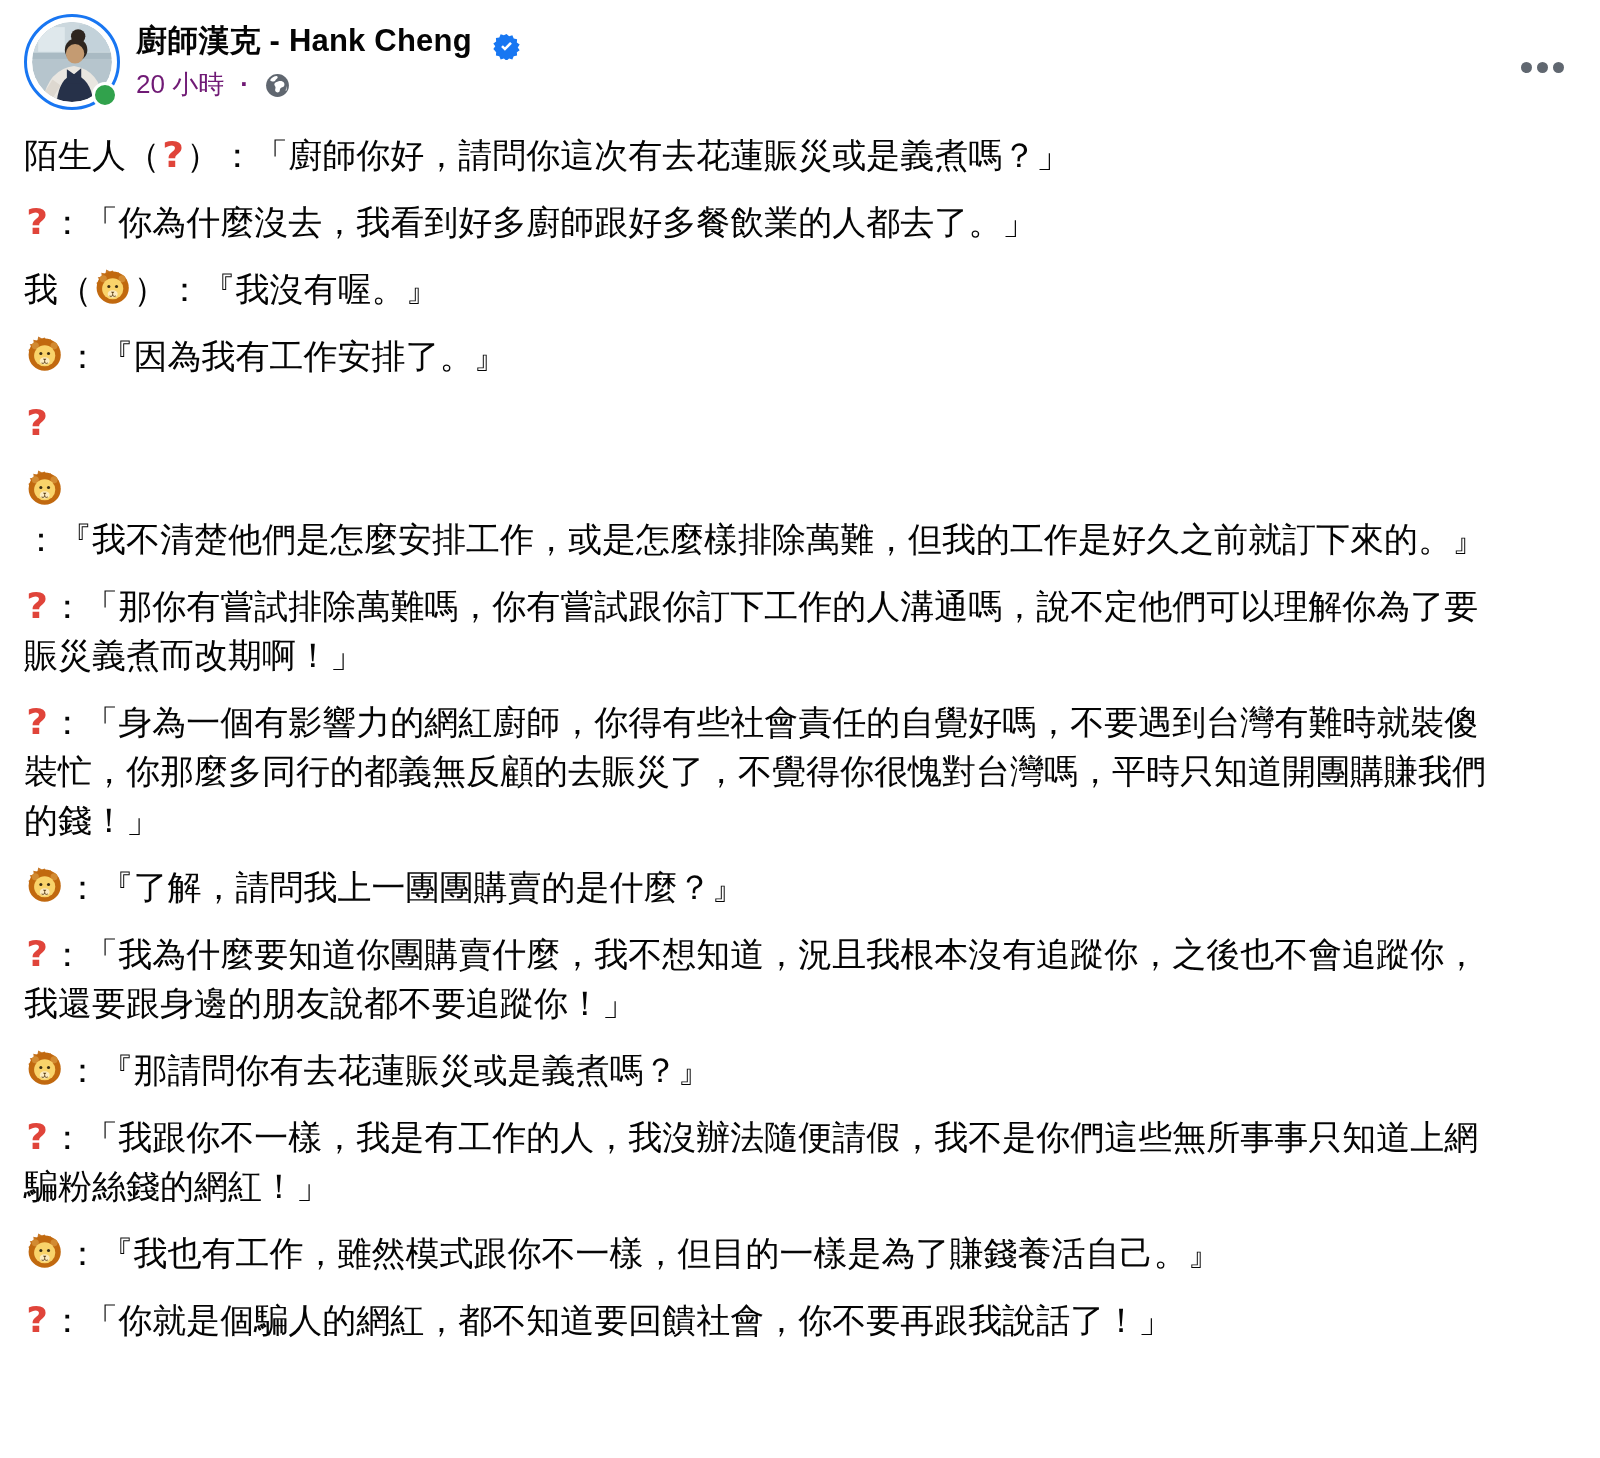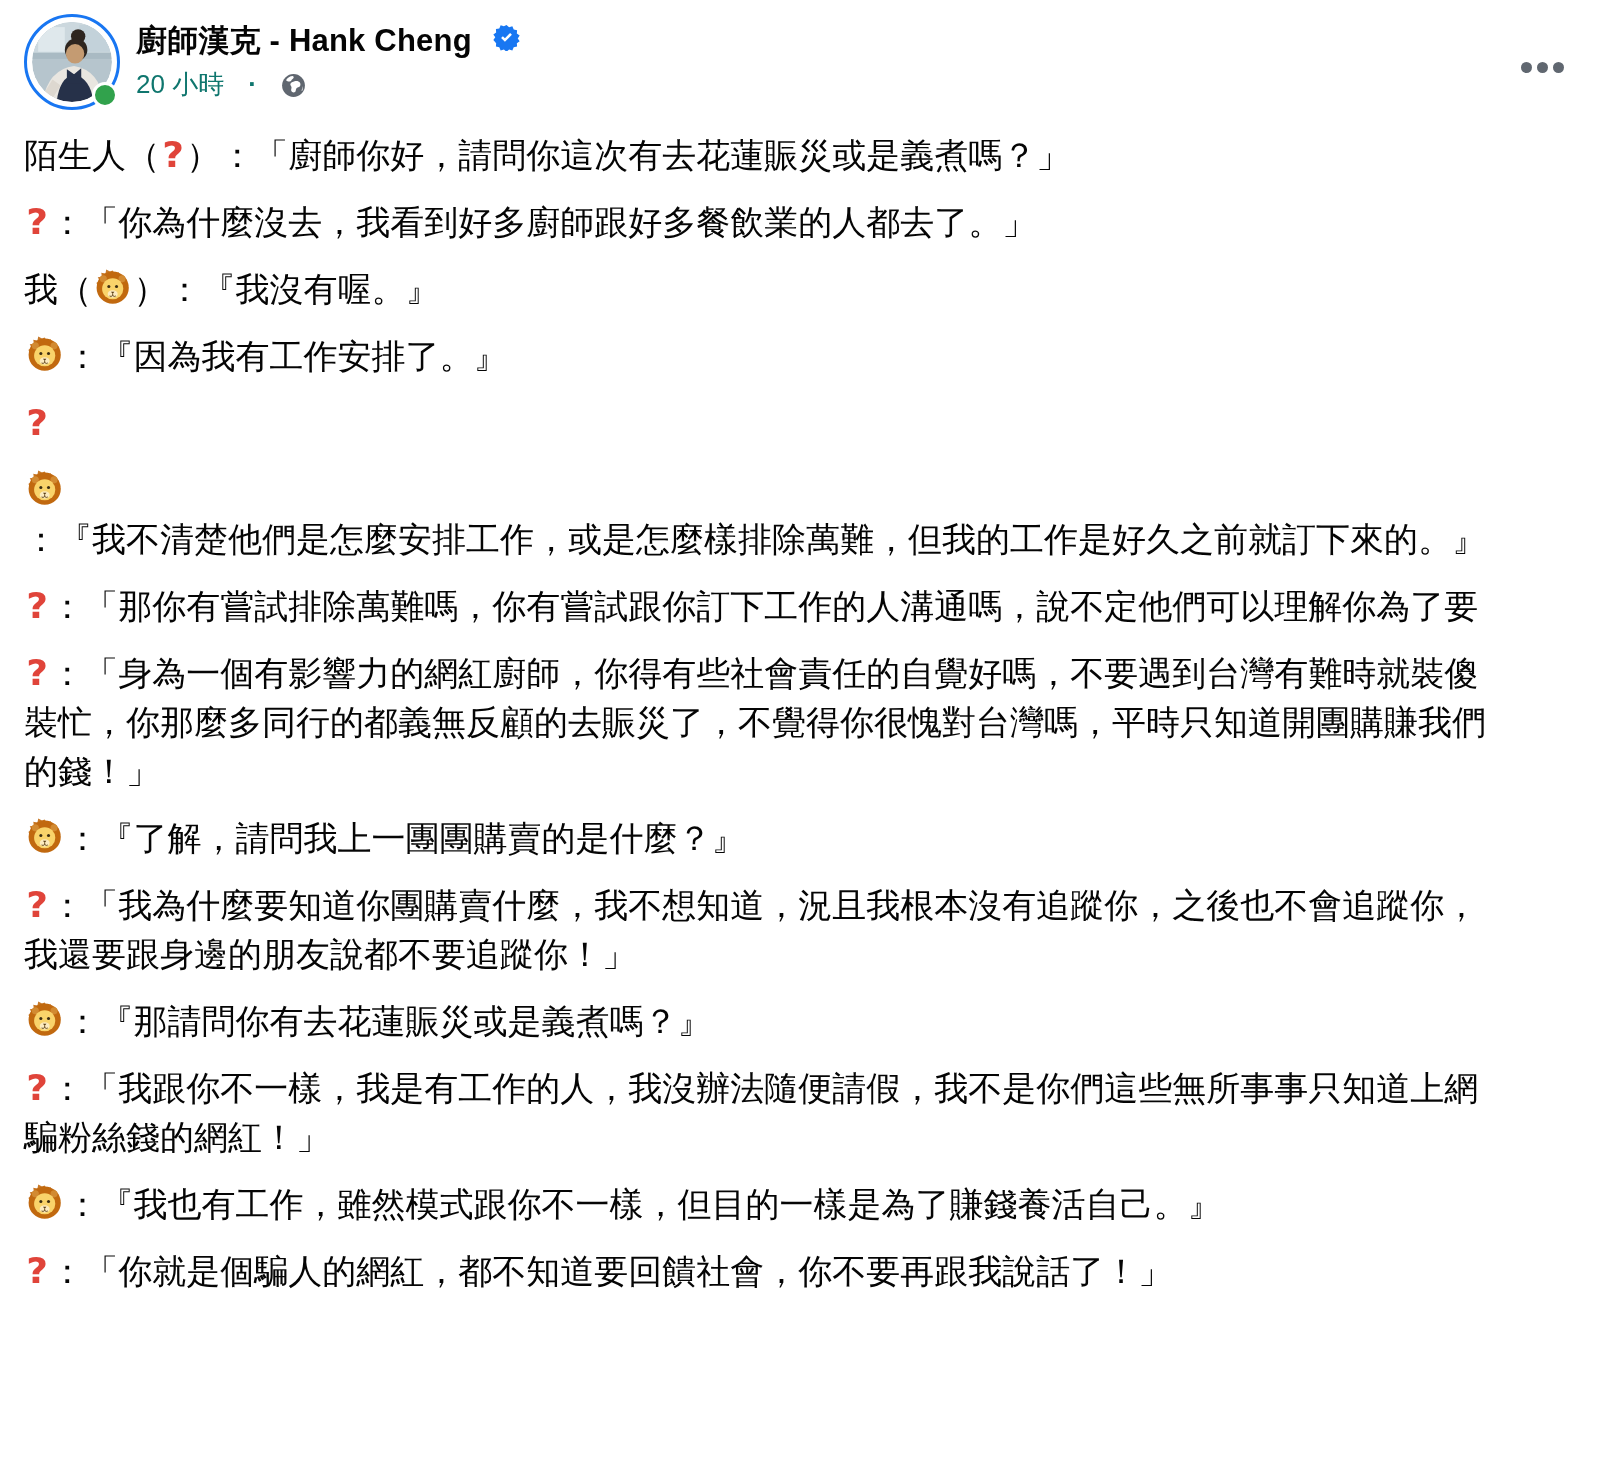--- a/index.html
+++ b/index.html
@@ -23,29 +23,29 @@
   .avatar {
     width: 80px; height: 80px; border-radius: 50%; overflow: hidden;
     display: block;
   }
   .active-dot {
     position: absolute; right: 2px; bottom: 2px;
     width: 20px; height: 20px; border-radius: 50%;
     background: #31A24C; border: 3px solid #ffffff;
   }
   .header-text { margin-left: 16px; padding-top: 8px; }
-  .author-row { display: flex; align-items: flex-start; gap: 21px; cursor: pointer; }
+  .author-row { display: flex; align-items: flex-end; gap: 21px; cursor: pointer; }
   .author-name {
     font-weight: 700; font-size: 31px; color: #050505; line-height: 38px;
     letter-spacing: 0.2px;
   }
   .badge { width: 27px; height: 27px; display: inline-block; margin-top: 2px; }
   .meta-row {
-    display: flex; align-items: center; gap: 24px;
-    color: #0f766e; font-size: 26px; margin-top: 9px; line-height: 30px;
+    display: flex; align-items: center; gap: 16px;
+    color: #701a75; font-size: 26px; margin-top: 9px; line-height: 30px;
   }
   .meta-sep { font-weight: 700; }
   .globe-icon { width: 25px; height: 25px; display: inline-block; margin-top: 2px; }
   .menu-btn {
     position: absolute; right: 6px; top: 42px;
     display: flex; gap: 5px; padding: 6px; cursor: pointer;
     border-radius: 50%;
   }
   .menu-btn .dot { width: 11px; height: 11px; border-radius: 50%; background: #606770; }
 
@@ -181,20 +181,21 @@
               <circle cx="14.3" cy="16.8" r="1.5" fill="#3B2D12"></circle>
               <circle cx="21.7" cy="16.8" r="1.5" fill="#3B2D12"></circle>
               <ellipse cx="18" cy="24" rx="4.8" ry="3.6" fill="#FCEBC0"></ellipse>
               <path d="M16.4 21.9h3.2L18 24z" fill="#5C4018"></path>
               <path d="M18 24v1.6M18 25.6q-1.6 1.4-3 .4M18 25.6q1.6 1.4 3 .4" stroke="#5C4018" stroke-width=".9" fill="none"></path>
             </svg></span></div>
         <div class="line"><span>：『我不清楚他們是怎麼安排工作，或是怎麼樣排除萬難，但我的工作是好久之前就訂下來的。』</span></div>
       </div>
       <div class="para">
         <div class="line"><span class="emoji emoji-q">?</span><span>：「那你有嘗試排除萬難嗎，你有嘗試跟你訂下工作的人溝通嗎，說不定他們可以理解你為了要</span></div>
+        <div class="line"><span>賑災義煮而改期啊！」</span></div>
       </div>
       <div class="para">
         <div class="line"><span class="emoji emoji-q">?</span><span>：「身為一個有影響力的網紅廚師，你得有些社會責任的自覺好嗎，不要遇到台灣有難時就裝傻</span></div>
         <div class="line"><span>裝忙，你那麼多同行的都義無反顧的去賑災了，不覺得你很愧對台灣嗎，平時只知道開團購賺我們</span></div>
         <div class="line"><span>的錢！」</span></div>
       </div>
       <div class="para">
         <div class="line"><span class="emoji emoji-lion"><svg viewBox="0 0 36 36">
               <circle cx="18" cy="18" r="15.5" fill="#C1690F"></circle>
               <path d="M18 1.5l2 3.4 3.6-2 .8 3.9 4-.8-.6 4 4 .4-2 3.5 3.4 2.1-3.4 2.1 2 3.5-4 .4.6 4-4-.8-.8 3.9-3.6-2-2 3.4-2-3.4-3.6 2-.8-3.9-4 .8.6-4-4-.4 2-3.5L2.2 13.5l3.4-2.1-2-3.5 4-.4-.6-4 4 .8.8-3.9 3.6 2z" fill="#C1690F" opacity=".9"></path>

